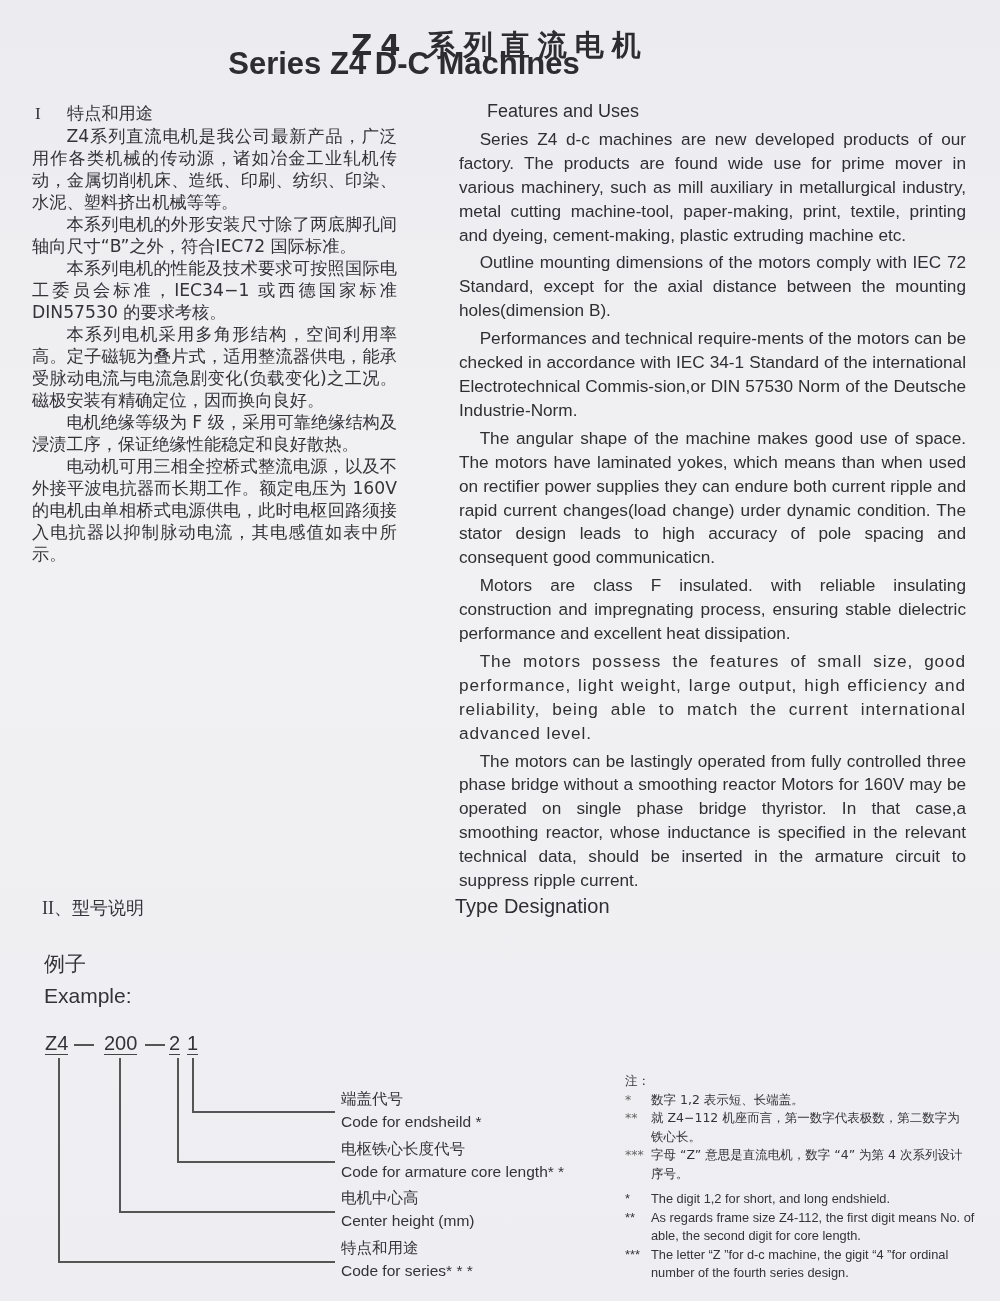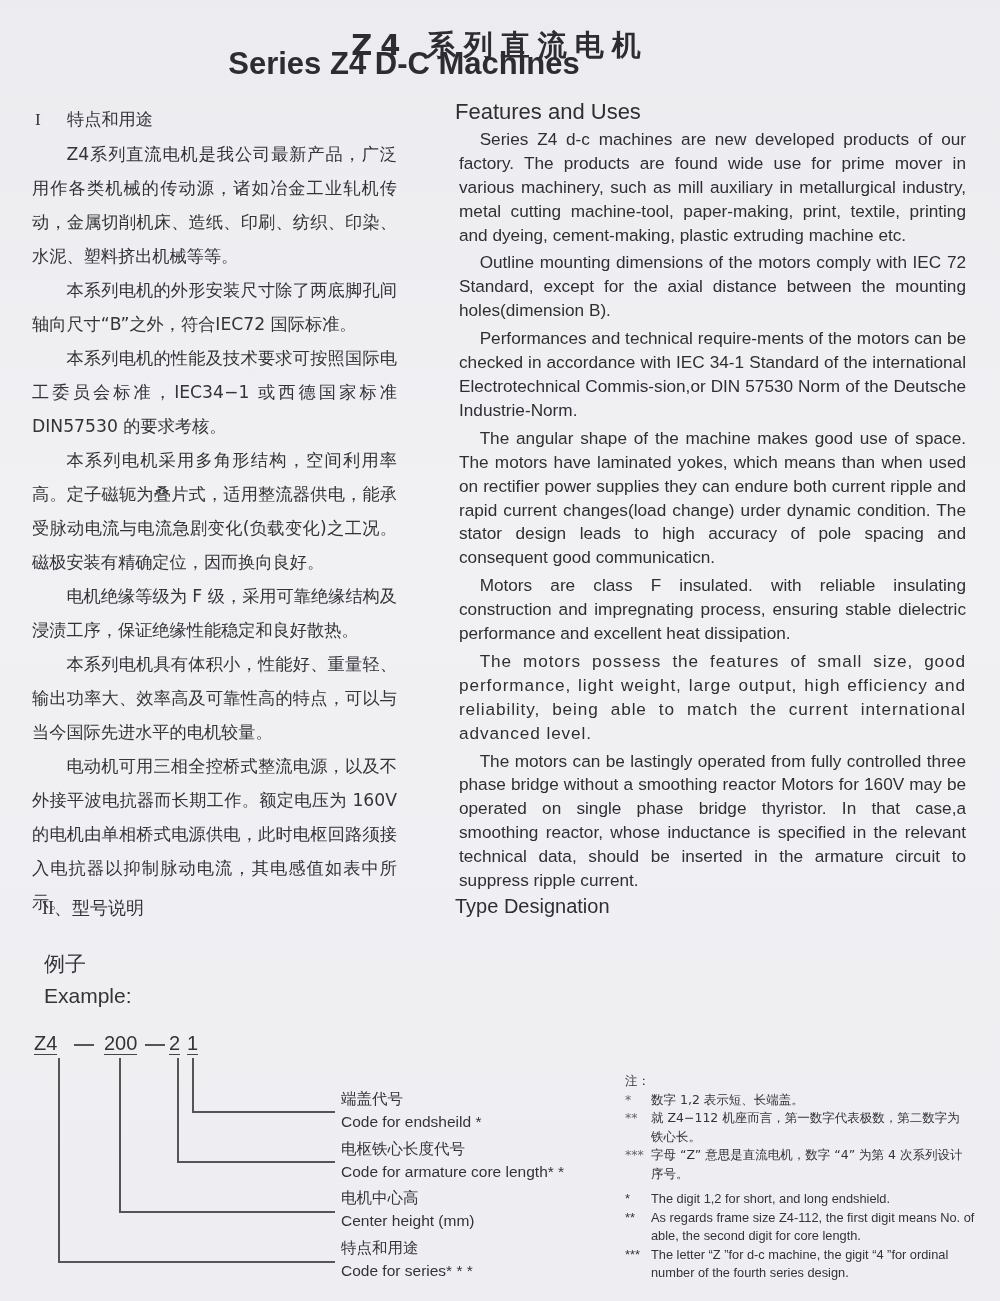--- a/index.html
+++ b/index.html
@@ -14,30 +14,30 @@
   .title-cn {
     position: absolute; left: 0; width: 1000px; top: 6px; text-align: center;
     font-family: "DejaVu Sans", sans-serif; font-weight: bold; font-size: 29px; letter-spacing: 8px; color: #2d2d31; margin-top: 20px;
   }
   .title-en {
     position: absolute; left: 0; width: 808px; top: 46px; text-align: center;
     font-family: "Liberation Sans", sans-serif; font-weight: bold; font-size: 31px; color: #2d2d31;
   }
   .col-cn {
     position: absolute; left: 32px; top: 102px; width: 365px;
-    font-family: "DejaVu Sans", sans-serif; font-size: 17.2px; line-height: 34px; color: #333338;
+    font-family: "DejaVu Sans", sans-serif; font-size: 17.2px; line-height: 22px; color: #333338;
   }
   .col-cn .heading { margin-left: 3px; }
   .col-cn .heading .roman { font-family: "Liberation Serif", serif; display: inline-block; width: 32px; }
   .col-cn p { margin: 0; text-indent: 2em; text-align: justify; }
   .col-en {
     position: absolute; left: 455px; top: 100px; width: 515px;
     font-family: "Liberation Sans", sans-serif; font-size: 17.2px; line-height: 23.9px; color: #2f2f33;
   }
-  .col-en .heading { font-size: 22px; }
+  .col-en .heading { font-size: 18px; margin-left: 32px; }
   .col-en p { margin: 4px; text-indent: 1.2em; text-align: justify; }
   .sec2-cn { position: absolute; left: 42px; top: 896px; font-family: "DejaVu Sans", sans-serif; font-size: 18px; color: #333338; }
   .sec2-cn .roman { font-family: "Liberation Serif", serif; }
   .sec2-en { position: absolute; left: 455px; top: 895px; font-family: "Liberation Sans", sans-serif; font-size: 20px; color: #2f2f33; }
   .ex-cn { position: absolute; left: 44px; top: 950px; font-family: "DejaVu Sans", sans-serif; font-size: 21px; color: #333338; }
   .ex-en { position: absolute; left: 44px; top: 984px; font-family: "Liberation Sans", sans-serif; font-size: 21px; color: #333338; }
   .code { position: absolute; top: 1032px; font-family: "Liberation Sans", sans-serif; font-size: 20px; color: #333338; }
   .code .u { border-bottom: 1.5px solid #444; padding-bottom: 0; }
   .dash { position: absolute; top: 1044px; height: 1.5px; background: #555; }
   .vline { position: absolute; width: 1.5px; background: #555; }
@@ -62,21 +62,20 @@
 
   <div class="col-cn">
     <div class="heading">
       <span class="roman">I</span><span>特点和用途</span>
     </div>
     <p>Z4系列直流电机是我公司最新产品，广泛用作各类机械的传动源，诸如冶金工业轧机传动，金属切削机床、造纸、印刷、纺织、印染、水泥、塑料挤出机械等等。</p>
     <p>本系列电机的外形安装尺寸除了两底脚孔间轴向尺寸“B”之外，符合IEC72 国际标准。</p>
     <p>本系列电机的性能及技术要求可按照国际电工委员会标准，IEC34−1 或西德国家标准 DIN57530 的要求考核。</p>
     <p>本系列电机采用多角形结构，空间利用率高。定子磁轭为叠片式，适用整流器供电，能承受脉动电流与电流急剧变化(负载变化)之工况。磁极安装有精确定位，因而换向良好。</p>
     <p>电机绝缘等级为 F 级，采用可靠绝缘结构及浸渍工序，保证绝缘性能稳定和良好散热。</p>
-    <p>本系列电机具有体积小，性能好、重量轻、输出功率大、效率高及可靠性高的特点，可以与当今国际先进水平的电机较量。</p>
     <p>电动机可用三相全控桥式整流电源，以及不外接平波电抗器而长期工作。额定电压为 160V 的电机由单相桥式电源供电，此时电枢回路须接入电抗器以抑制脉动电流，其电感值如表中所示。</p>
   </div>
 
   <div class="col-en">
     <div class="heading">Features and Uses</div>
     <p>Series Z4 d-c machines are new developed products of our factory. The products are found wide use for prime mover in various machinery, such as mill auxiliary in metallurgical industry, metal cutting machine-tool, paper-making, print, textile, printing and dyeing, cement-making, plastic extruding machine etc.</p>
     <p>Outline mounting dimensions of the motors comply with IEC 72 Standard, except for the  axial distance between the mounting holes(dimension B).</p>
     <p>Performances and technical require-ments of the motors can be checked in accordance with IEC 34-1 Standard of the international Electrotechnical Commis-sion,or DIN 57530 Norm of the Deutsche Industrie-Norm.</p>
     <p>The angular shape of the machine makes good use of space. The motors have laminated yokes, which means than when used on rectifier power supplies they can endure both current ripple and rapid current changes(load change) urder dynamic condition. The stator design leads to high accuracy of pole spacing and consequent good communicaticn.</p>
     <p>Motors are class F insulated. with reliable insulating construction and impregnating process, ensuring stable dielectric performance and excellent heat dissipation.</p>
@@ -85,21 +84,21 @@
   </div>
 
   <div class="sec2-cn">
     <span class="roman">II</span><span>、</span><span>型号说明</span>
   </div>
   <div class="sec2-en">Type Designation</div>
 
   <div class="ex-cn">例子</div>
   <div class="ex-en">Example:</div>
 
-  <span class="code" style="left:34px;"><span class="u">Z4</span></span>
+  <span class="code" style="left:45px;"><span class="u">Z4</span></span>
   <div class="dash" style="left:74px;width:20px;"></div>
   <span class="code" style="left:104px;"><span class="u">200</span></span>
   <div class="dash" style="left:145px;width:20px;"></div>
   <span class="code" style="left:169px;"><span class="u">2</span></span>
   <span class="code" style="left:187px;"><span class="u">1</span></span>
 
   <div class="vline" style="left:192px;top:1058px;height:53px;"></div>
   <div class="hline" style="left:192px;top:1111px;width:143px;"></div>
 
   <div class="vline" style="left:177px;top:1058px;height:103px;"></div>

